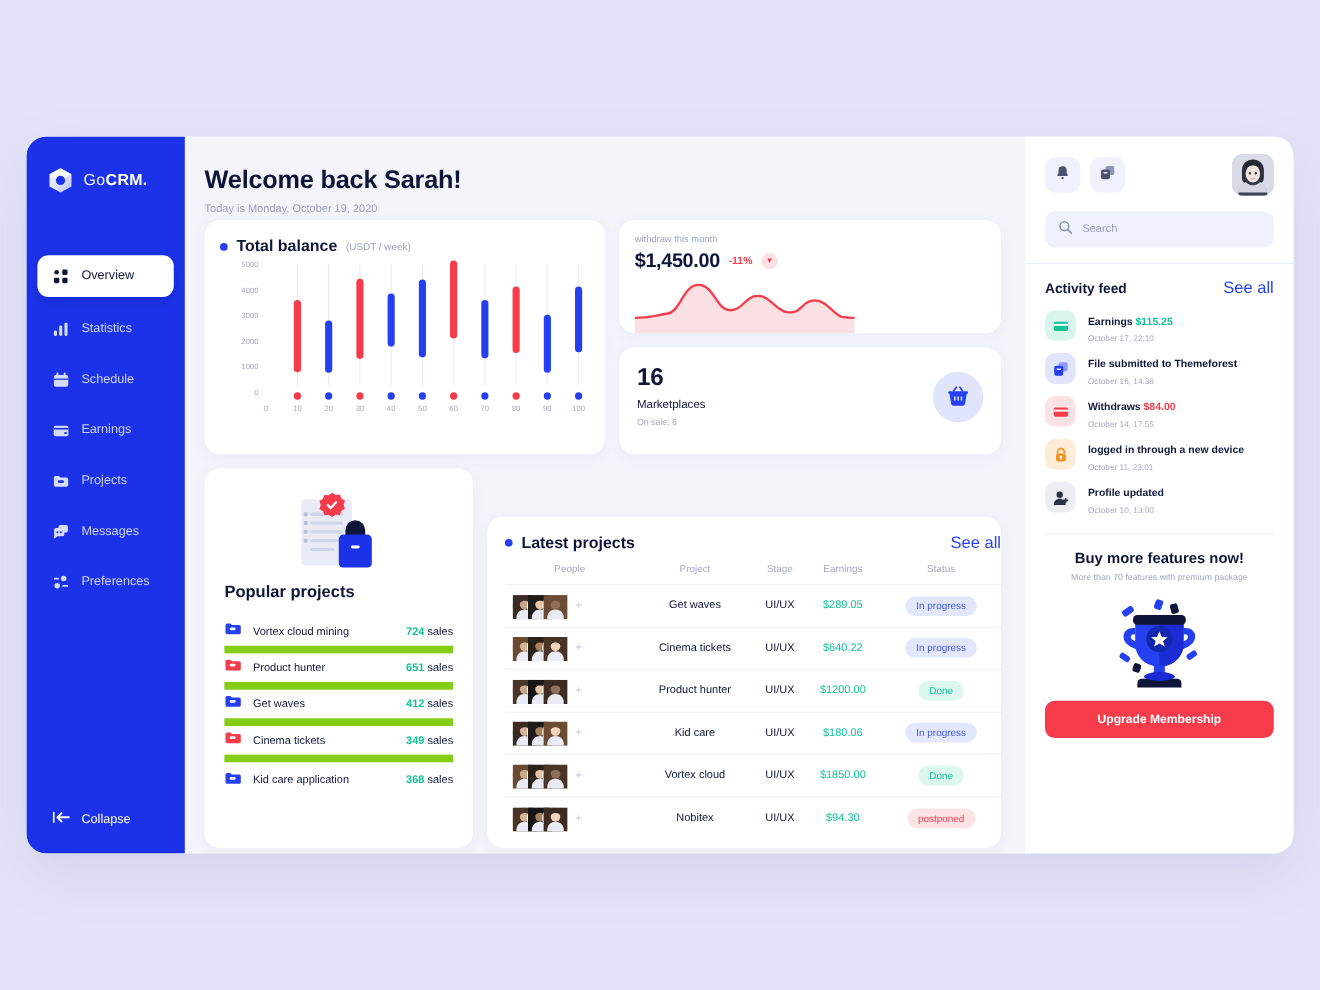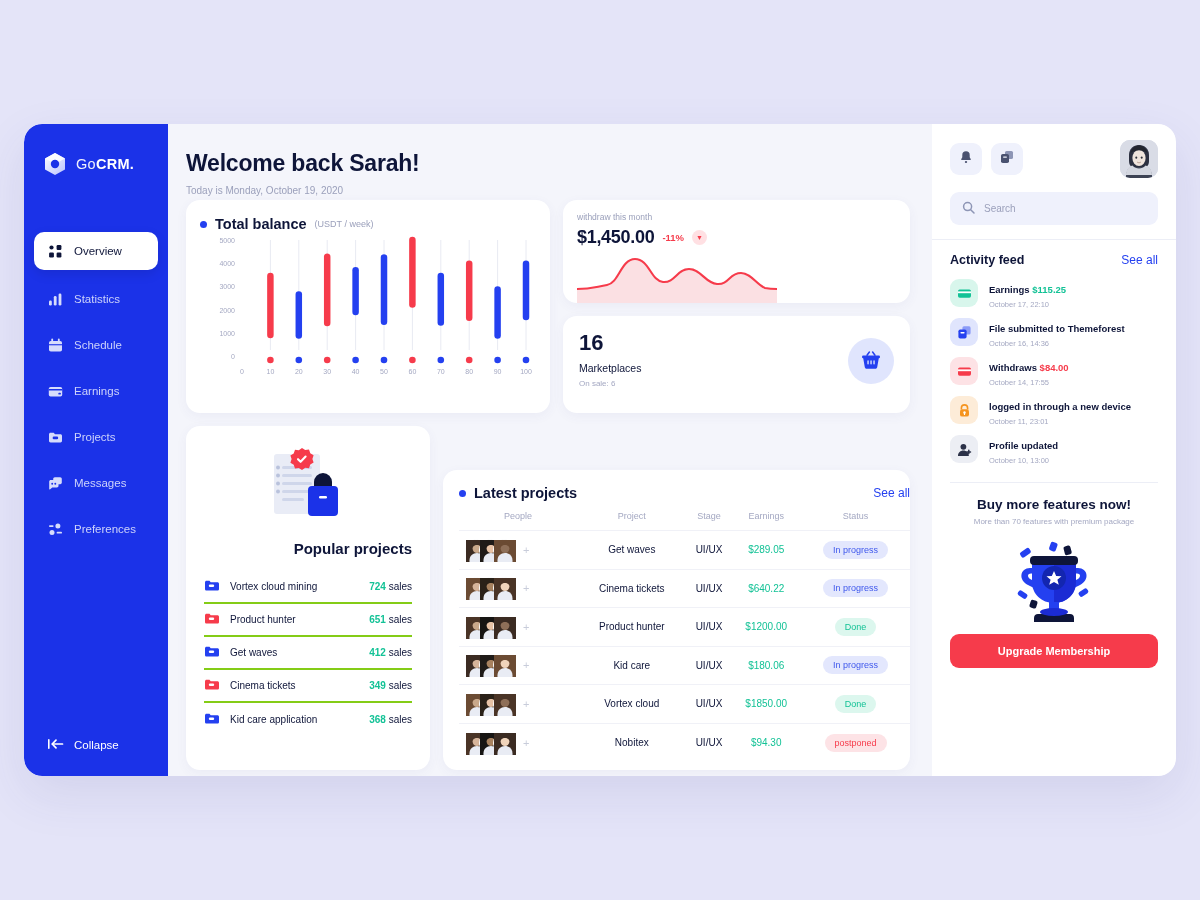--- a/index.html
+++ b/index.html
@@ -92,32 +92,32 @@
 
   .num-card { flex: 1 1 0; height: 97px; padding: 16px 16px 0 16px; display: flex; align-items: flex-start; justify-content: space-between; }
   .num-big { font-size: 22px; font-weight: 700; color: #0e1539; line-height: 1; }
   .num-mid { font-size: 10.5px; color: #0e1539; margin-top: 8px; }
   .num-small { font-size: 8px; color: #a4a8c2; margin-top: 5px; }
   .num-icon { width: 46px; height: 46px; border-radius: 50%; display: flex; align-items: center; justify-content: center; margin-top: 6px; }
 
   .grid-bottom { display: flex; gap: 13px; margin-top: 13px; }
   .popular-card { width: 244px; flex: 0 0 244px; padding: 16px 18px 12px 18px; }
   .popular-art { height: 86px; display: flex; align-items: center; justify-content: center; }
-  .popular-title { text-align: right; font-size: 15px; font-weight: 700; color: #0e1539; margin-top: 12px; }
+  .popular-title { text-align: left; font-size: 15px; font-weight: 700; color: #0e1539; margin-top: 2px; }
   .pp-list { margin-top: 14px; }
-  .pp-row { display: flex; align-items: center; height: 33px; border-bottom: 2px solid #84cc16; }
+  .pp-row { display: flex; align-items: center; height: 33px; border-bottom: 7px solid #84cc16; }
   .pp-row:last-child { border-bottom: none; }
   .pp-name { font-size: 10px; color: #0e1539; margin-left: 11px; flex: 1 1 auto; }
   .pp-sales { font-size: 10px; color: #0e1539; }
   .pp-sales b { color: #13c296; font-weight: 700; }
 
   .latest-card { flex: 1 1 auto; padding: 15px 0 8px 16px; margin-top: 44px; }
   .latest-head { display: flex; align-items: center; }
   .latest-title { font-size: 14.5px; font-weight: 700; color: #0e1539; margin-left: 8px; }
-  .see-all { margin-left: auto; font-size: 12px; color: #2440f0; cursor: pointer; }
+  .see-all { margin-left: auto; font-size: 15px; color: #2440f0; cursor: pointer; }
   table.lp { width: 100%; border-collapse: collapse; margin-top: 10px; }
   table.lp th { font-size: 9px; font-weight: 400; color: #a4a8c2; padding-bottom: 9px; }
   table.lp td { font-size: 10px; color: #0e1539; text-align: center; height: 38.5px; border-top: 1px solid #f0f1f7; }
   table.lp td.earn { color: #13c296; }
   .people-cell { display: flex; align-items: center; padding-left: 6px; }
   .av { width: 22px; height: 22px; border-radius: 50%; border: 1.5px solid #fff; background: #c9cede; }
   .av + .av { margin-left: -8px; }
   .plus { color: #c8ccda; font-size: 11px; margin-left: 8px; }
   .badge { display: inline-block; padding: 4px 10px; border-radius: 9px; font-size: 9px; }
   .badge.prog { background: #e3e7fd; color: #3f58ec; }

